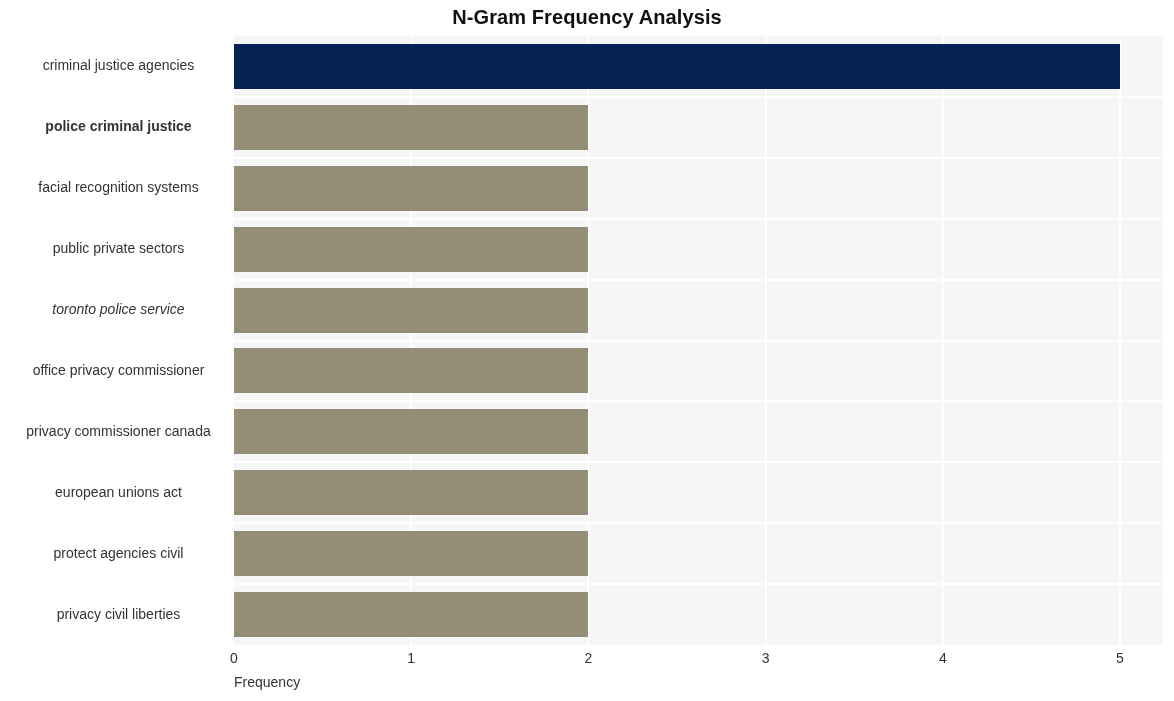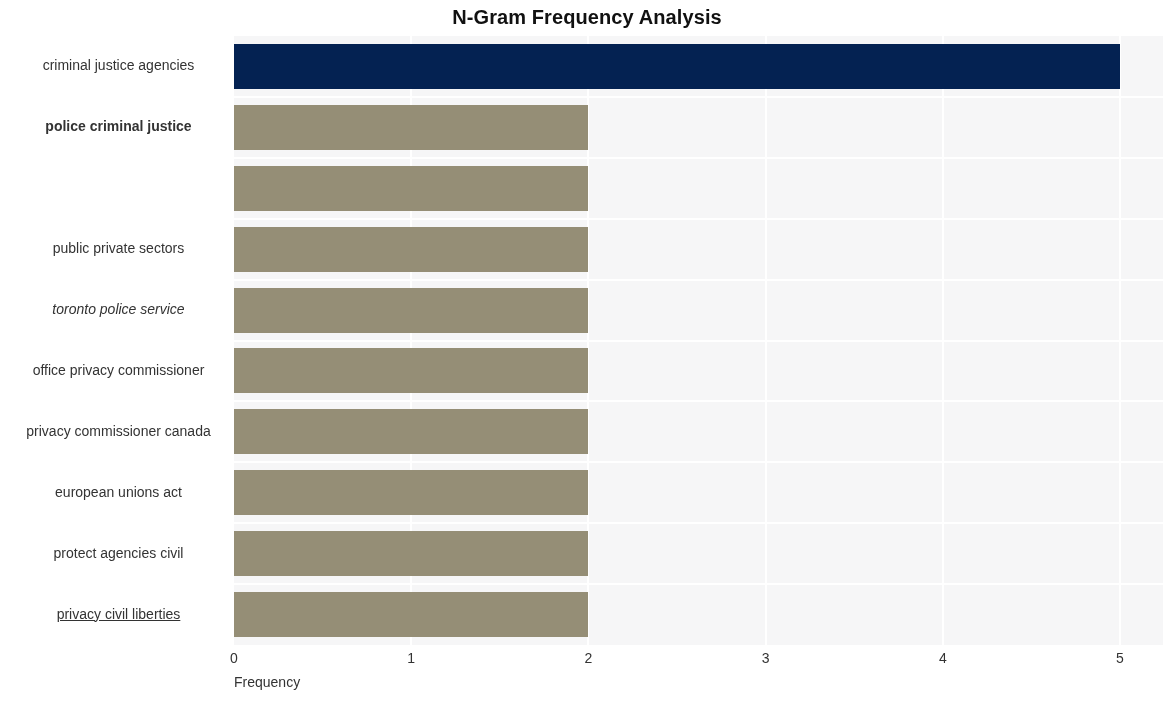--- a/index.html
+++ b/index.html
@@ -130,27 +130,28 @@
       <div class="bar" title="office privacy commissioner: 2" style="width: 354.4px; top: 312.45px;"></div>
       <div class="bar" title="privacy commissioner canada: 2" style="width: 354.4px; top: 373.35px;"></div>
       <div class="bar" title="european unions act: 2" style="width: 354.4px; top: 434.25px;"></div>
       <div class="bar" title="protect privacy civil: 2" style="width: 354.4px; top: 495.15px;"></div>
       <div class="bar" title="privacy civil liberties: 2" style="width: 354.4px; top: 556.05px;"></div>
     </div>
 
   <div id="y-labels">
       <div class="ytick-label" style="top: 21.45px;">criminal justice agencies</div>
       <div class="ytick-label" style="top: 82.35px; font-weight: bold;">police criminal justice</div>
+      <div class="ytick-label" style="top: 143.25px;">facial recognition systems</div>
       <div class="ytick-label" style="top: 204.15px;">public private sectors</div>
       <div class="ytick-label" style="top: 265.05px; font-style: italic;">toronto police service</div>
       <div class="ytick-label" style="top: 386.85px;">privacy commissioner canada</div>
       <div class="ytick-label" style="top: 325.95px;">office privacy commissioner</div>
       <div class="ytick-label" style="top: 447.75px;">european unions act</div>
       <div class="ytick-label" style="top: 508.65px;">protect agencies civil</div>
-      <div class="ytick-label" style="top: 569.55px; text-decoration: underline;">privacy civil liberties</div>
+      <div class="ytick-label" style="top: 569.55px;">privacy civil liberties</div>
     </div>
 
   <div id="x-ticks">
       <div class="xtick-label" style="left: 234px;">0</div>
       <div class="xtick-label" style="left: 411.2px;">1</div>
       <div class="xtick-label" style="left: 588.4px;">2</div>
       <div class="xtick-label" style="left: 765.6px;">3</div>
       <div class="xtick-label" style="left: 942.8px;">4</div>
       <div class="xtick-label" style="left: 1120px;">5</div>
     </div>

